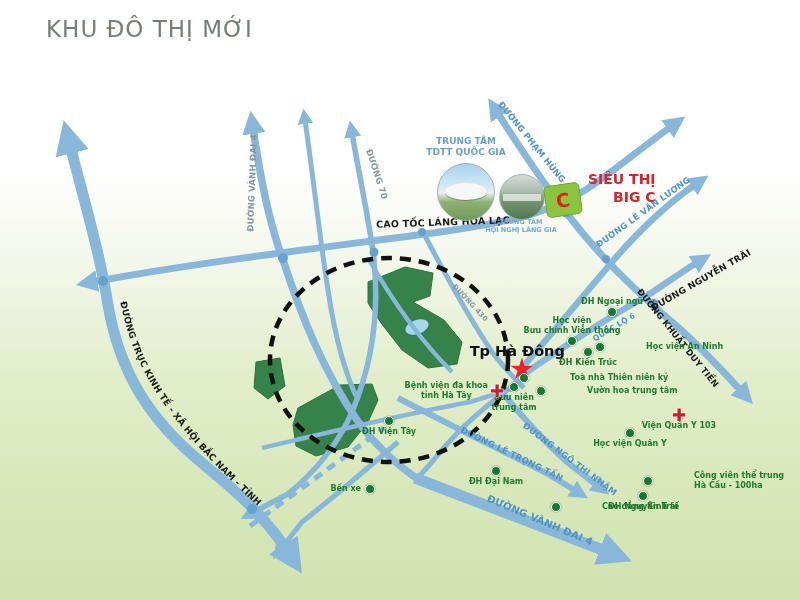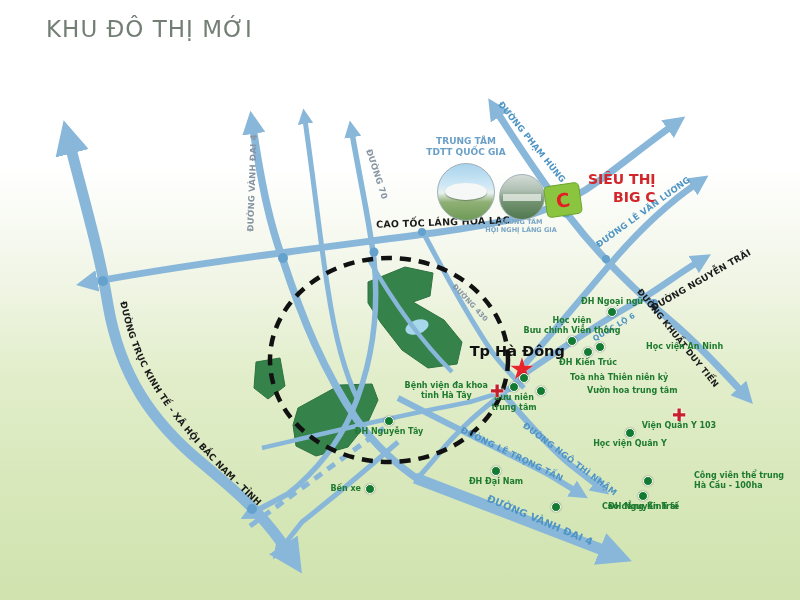--- a/index.html
+++ b/index.html
@@ -189,21 +189,21 @@
     <div class="poi" style="left: 497px; top: 391px;">
       <span class="marker cross">✚</span>
       <div class="poi-label lp-left">
         <div>Bệnh viện đa khoa</div>
         <div>tỉnh Hà Tây</div>
       </div>
     </div>
     <div class="poi" style="left: 389px; top: 421px;">
       <span class="marker dot"></span>
       <div class="poi-label lp-below">
-        <div>ĐH Nguyễn Tây</div>
+        <div>ĐH Viện Tây</div>
       </div>
     </div>
     <div class="poi" style="left: 370px; top: 489px;">
       <span class="marker dot"></span>
       <div class="poi-label lp-left">
         <div>Bến xe</div>
       </div>
     </div>
     <div class="poi" style="left: 496px; top: 471px;">
       <span class="marker dot"></span>

